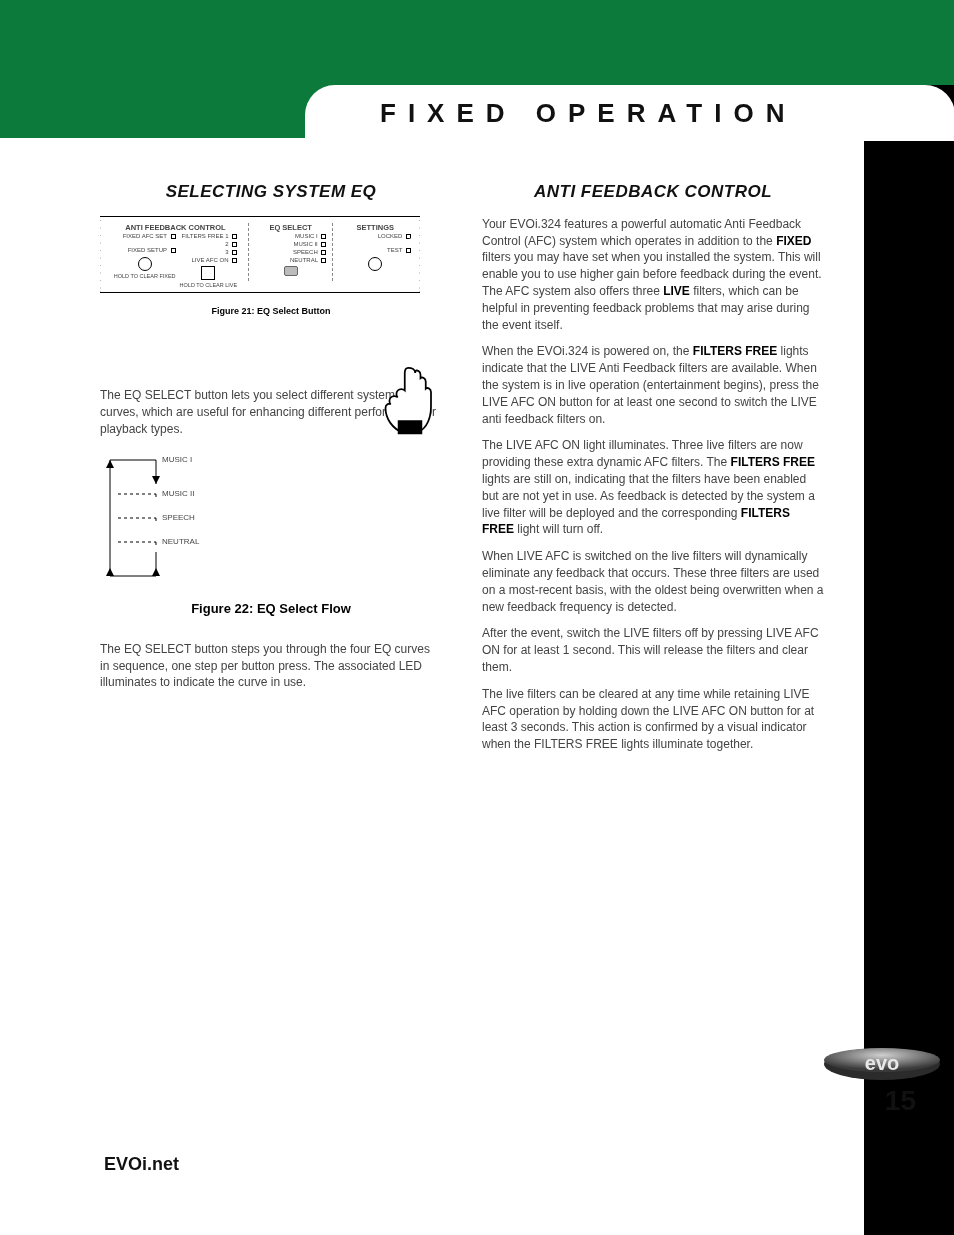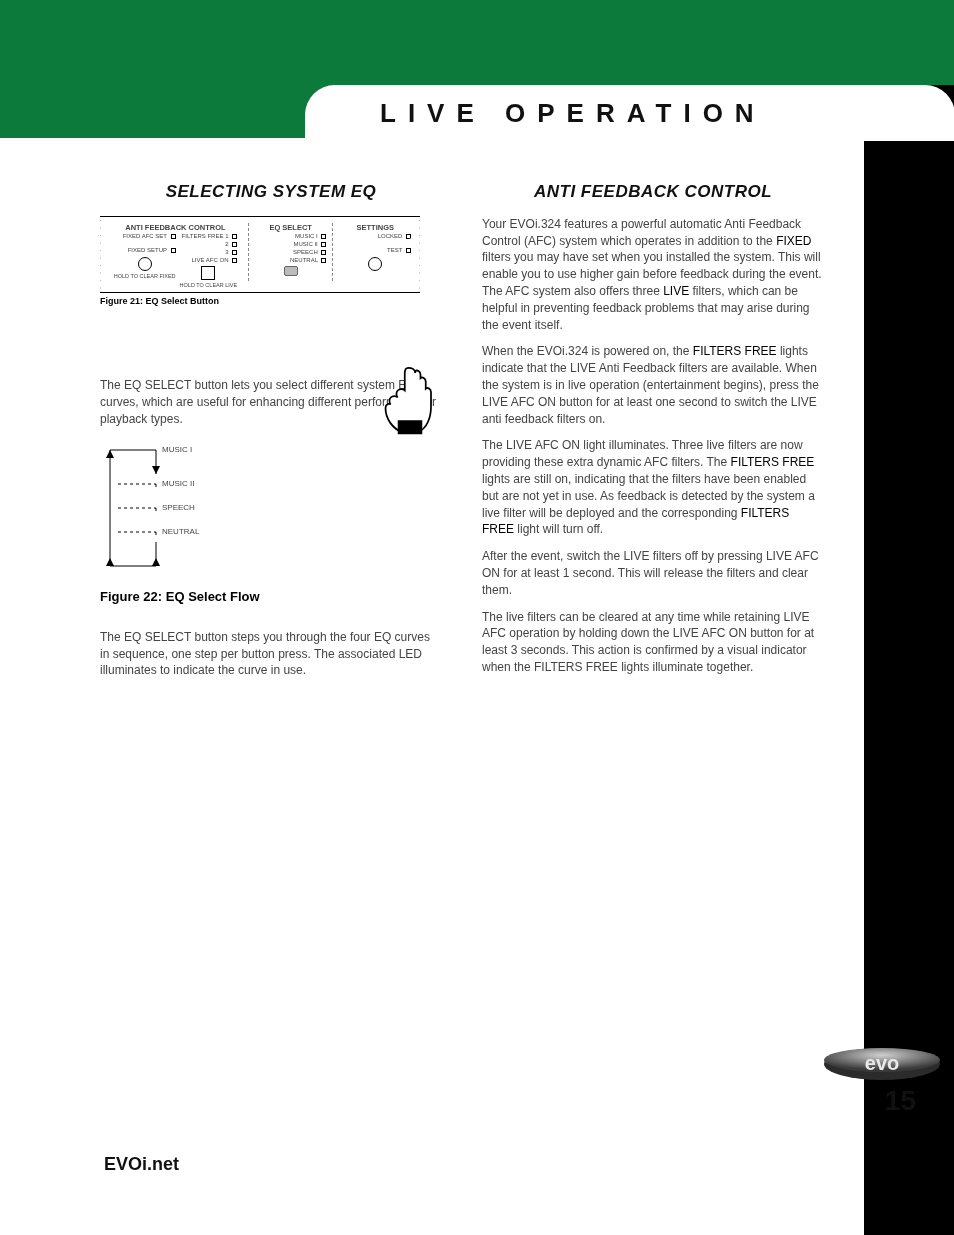--- a/index.html
+++ b/index.html
@@ -61,21 +61,21 @@
     font-size: 17px;
     font-weight: bold;
     font-style: italic;
     color: #111;
     margin-bottom: 12px;
     text-align: center;
     letter-spacing: 0.5px;
   }
   .col h2.no-ital { font-style: normal; }
   .col p { margin-bottom: 10px; }
-  .bold { font-weight: normal; font-style: normal; color:#000; }
+  .bold { font-weight: bold; font-style: normal; color:#000; }
   .figure-panel {
     border: 1px solid #000;
     width: 320px;
     position: relative;
     padding: 6px 4px 2px 4px;
     font-size: 7px;
     background: #fff;
   }
   .panel-row { display:flex; justify-content:space-between; }
   .panel-section {
@@ -104,21 +104,21 @@
   .zigzag-l { left:-1px; background:
     repeating-linear-gradient(180deg, #fff 0 8px, transparent 8px 16px);
     clip-path: polygon(100% 0, 0 5%, 100% 10%, 0 15%, 100% 20%, 0 25%, 100% 30%, 0 35%, 100% 40%, 0 45%, 100% 50%, 0 55%, 100% 60%, 0 65%, 100% 70%, 0 75%, 100% 80%, 0 85%, 100% 90%, 0 95%, 100% 100%, 0 100%, 0 0);
     background:#fff;
   }
   .zigzag-r { right:-1px;
     clip-path: polygon(0 0, 100% 5%, 0 10%, 100% 15%, 0 20%, 100% 25%, 0 30%, 100% 35%, 0 40%, 100% 45%, 0 50%, 100% 55%, 0 60%, 100% 65%, 0 70%, 100% 75%, 0 80%, 100% 85%, 0 90%, 100% 95%, 0 100%, 100% 100%, 100% 0);
     background:#fff;
   }
   .figure-caption {
-    font-size: 9px; font-weight: bold; color:#000; margin-top: 2px;
+    font-size: 9px; font-weight: bold; color:#000; margin-top: 12px; text-align: center;
   }
   .hand {
     position:absolute;
     left: 280px; top: 150px;
     width: 60px; height: 70px;
   }
   .flow-box {
     position: relative;
     width: 70px;
     height: 140px;
@@ -150,21 +150,21 @@
   }
   .tiny { font-size: 5.5px; }
 </style>
 </head>
 <body>
 
 <div class="green-band"></div>
 <div class="black-side"></div>
 <div class="title-tab"></div>
 <div class="title-text">
-  <span>LIVE OPERATION</span>
+  <span>FIXED OPERATION</span>
 </div>
 
 <div class="content">
   <div class="columns">
 
     <div class="col">
       <h2>SELECTING SYSTEM EQ</h2>
 
       <div style="position:relative;">
         <div class="figure-panel">
@@ -260,20 +260,21 @@
       </p>
 
       <p>
         <span>When the EVOi.324 is powered on, the </span><span class="bold">FILTERS FREE</span><span> lights indicate that the LIVE Anti Feedback filters are available. When the system is in live operation (entertainment begins), press the LIVE AFC ON button for at least one second to switch the LIVE anti feedback filters on.</span>
       </p>
 
       <p>
         <span>The LIVE AFC ON light illuminates. Three live filters are now providing these extra dynamic AFC filters. The </span><span class="bold">FILTERS FREE</span><span> lights are still on, indicating that the filters have been enabled but are not yet in use. As feedback is detected by the system a live filter will be deployed and the corresponding </span><span class="bold">FILTERS FREE</span><span> light will turn off.</span>
       </p>
 
+      <p>When LIVE AFC is switched on the live filters will dynamically eliminate any feedback that occurs. These three filters are used on a most-recent basis, with the oldest being overwritten when a new feedback frequency is detected.</p>
       <p>After the event, switch the LIVE filters off by pressing LIVE AFC ON for at least 1 second. This will release the filters and clear them.</p>
       <p>The live filters can be cleared at any time while retaining LIVE AFC operation by holding down the LIVE AFC ON button for at least 3 seconds. This action is confirmed by a visual indicator when the FILTERS FREE lights illuminate together.</p>
     </div>
   </div>
 </div>
 
 <div class="evo-logo-wrap">
   <svg viewBox="0 0 120 42">
     <ellipse cx="60" cy="21" rx="58" ry="16" fill="#2b2b2b"></ellipse>
     <ellipse cx="60" cy="17" rx="58" ry="12" fill="url(#g)"></ellipse>

